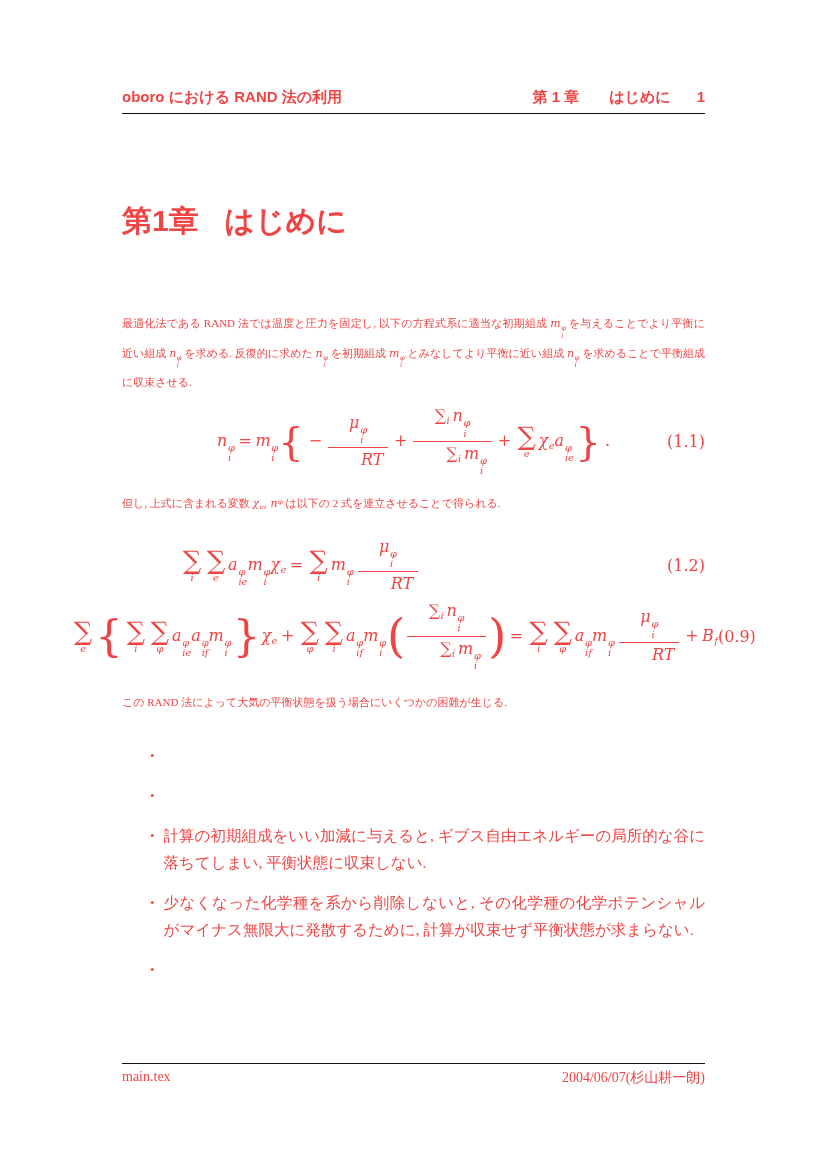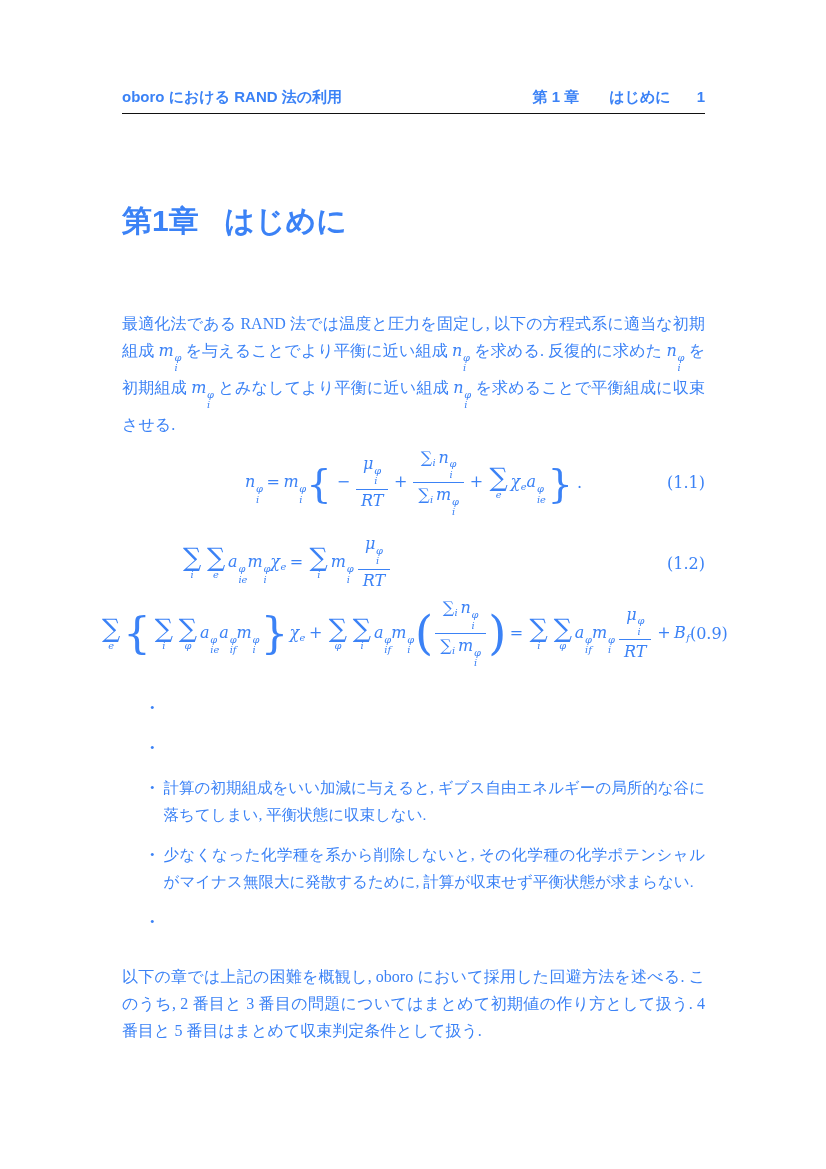--- a/index.html
+++ b/index.html
@@ -1,21 +1,21 @@
 <!DOCTYPE html>
 <html lang="ja"><head>
 <meta charset="utf-8">
 <style>
   html,body{margin:0;padding:0;background:#ffffff;}
   .page{
     position:relative;
     width:826px;height:1169px;
     margin:0 auto;
     background:#ffffff;
-    color:#3b82f6;
+    color:#ef4444;
     font-family:"Liberation Serif","DejaVu Serif",serif;
     overflow:hidden;
   }
   .content{padding:0 121px 0 122px;}
 
   
   .pagehead{
     margin-top:88px;
     display:flex;justify-content:space-between;align-items:baseline;
     font-family:"Liberation Sans","DejaVu Sans",sans-serif;
@@ -27,21 +27,21 @@
   
   .chapter{
     margin:88px 0 0 0;
     font-family:"Liberation Sans","DejaVu Sans",sans-serif;
     font-weight:700;font-size:30px;line-height:38px;
   }
   .ch-title{margin-left:0.85em;text-align:center;}
 
   
   .para{
-    margin:0;font-size:16px;line-height:27px;text-align:justify;
+    margin:0;font-size:11px;line-height:27px;text-align:justify;
   }
   .p1{margin-top:70px;}
   .p2{margin-top:8px;}
   .p3{margin-top:18px;}
   .p4{margin-top:28px;}
 
   
   .blist{list-style:none;margin:26px 0 0 0;padding:0 0 0 28px;}
   .bitem{display:flex;margin-bottom:13px;font-size:15.5px;line-height:27px;}
   .blt{flex:0 0 auto;margin-right:9px;font-size:13px;line-height:27px;}
@@ -70,21 +70,21 @@
   .mscripts{
     display:inline-flex;flex-direction:column;align-items:flex-start;
     vertical-align:-0.5em;font-size:0.62em;line-height:1.05;
     margin-left:0.08em;font-style:italic;
   }
   .msup,.msub2{display:block;}
   .msupOnly{vertical-align:0.45em;font-size:0.62em;font-style:italic;margin-left:0.06em;}
   .msubOnly{vertical-align:-0.3em;font-size:0.62em;font-style:italic;margin-left:0.04em;}
   .mfrac{display:inline-block;vertical-align:middle;text-align:center;margin:0 0.15em;}
   .mnum{display:block;padding:0 0.3em 0.12em;border-bottom:1.2px solid currentColor;line-height:1.25;}
-  .mden{display:block;padding:0.12em 0.3em 0;line-height:1.25;}
+  .mden{display:block;padding:0.12em 0.3em 0;line-height:1.25;margin-left:28px;}
   .mbsum{
     display:inline-flex;flex-direction:column;align-items:center;
     vertical-align:middle;margin:0 0.18em;line-height:1;
   }
   .msigma{font-style:normal;font-size:1.6em;line-height:0.95;}
   .munder{font-style:italic;font-size:0.62em;line-height:1;margin-top:0.08em;}
   .misum{font-style:normal;white-space:nowrap;}
   .mbig{font-style:normal;vertical-align:middle;line-height:0;}
 
   
@@ -148,20 +148,21 @@
                 </span></span></span></span><span class="mo">+</span><span class="mbsum">
             <span class="msigma">∑</span>
             <span class="munder">e</span>
           </span><span class="mss"><span class="mv">χ</span><span class="msubOnly">e</span></span><span class="mss"><span class="mv">a</span><span class="mscripts">
               <span class="msup">φ</span>
               <span class="msub2">ie</span>
             </span></span><span class="msp" style="width: 0.1em;"></span><span class="mbig" style="font-size: 2.5em;">}</span><span class="msp" style="width: 0.25em;"></span><span class="mu">.</span></span>
       <span class="eq-no abs">(1.1)</span>
     </div>
 
+    <p class="para p2">但し, 上式に含まれる変数 <span class="mrun"><span class="mss"><span class="mv">χ</span><span class="msubOnly">e</span></span><span class="mu">, </span><span class="mss"><span class="mv">n</span><span class="msupOnly">φ</span></span></span> は以下の 2 式を連立させることで得られる.</p>
 
     <div class="equation eq2">
       <span class="eq-body"><span class="mbsum">
             <span class="msigma">∑</span>
             <span class="munder">i</span>
           </span><span class="mbsum">
             <span class="msigma">∑</span>
             <span class="munder">e</span>
           </span><span class="mss"><span class="mv">a</span><span class="mscripts">
               <span class="msup">φ</span>
@@ -231,20 +232,21 @@
             </span></span><span class="mss"><span class="mv">m</span><span class="mscripts">
               <span class="msup">φ</span>
               <span class="msub2">i</span>
             </span></span><span class="msp" style="width: 0.12em;"></span><span class="mfrac"><span class="mnum"><span class="mss"><span class="mv">μ</span><span class="mscripts">
                   <span class="msup">φ</span>
                   <span class="msub2">i</span>
                 </span></span></span><span class="mden"><span class="mv">RT</span></span></span><span class="mo">+</span><span class="mss"><span class="mv">B</span><span class="msubOnly">f</span></span></span>
       <span class="eq-no">(0.9)</span>
     </div>
 
+    <p class="para p3">この RAND 法によって大気の平衡状態を扱う場合にいくつかの困難が生じる.</p>
 
     <ul class="blist">
       <li class="bitem">
         <span class="blt">•</span>
       </li>
       <li class="bitem">
         <span class="blt">•</span>
       </li>
       <li class="bitem">
         <span class="blt">•</span>
@@ -252,16 +254,19 @@
       </li>
       <li class="bitem">
         <span class="blt">•</span>
         <span class="btext">少なくなった化学種を系から削除しないと, その化学種の化学ポテンシャルがマイナス無限大に発散するために, 計算が収束せず平衡状態が求まらない.</span>
       </li>
       <li class="bitem">
         <span class="blt">•</span>
       </li>
     </ul>
 
-    <p class="para p4">以下の章では上記の困難を概観し, oboro において採用した回避方法を述べる. このうち, 2 番目と 3 番目の問題についてはまとめて初期値の作り方として扱う. 4 番目と 5 番目はまとめて収束判定条件として扱う.</p>
   </div>
 
+  <footer class="pagefoot">
+    <span>main.tex</span>
+    <span>2004/06/07(杉山耕一朗)</span>
+  </footer>
 </div>
 
 </body></html>

